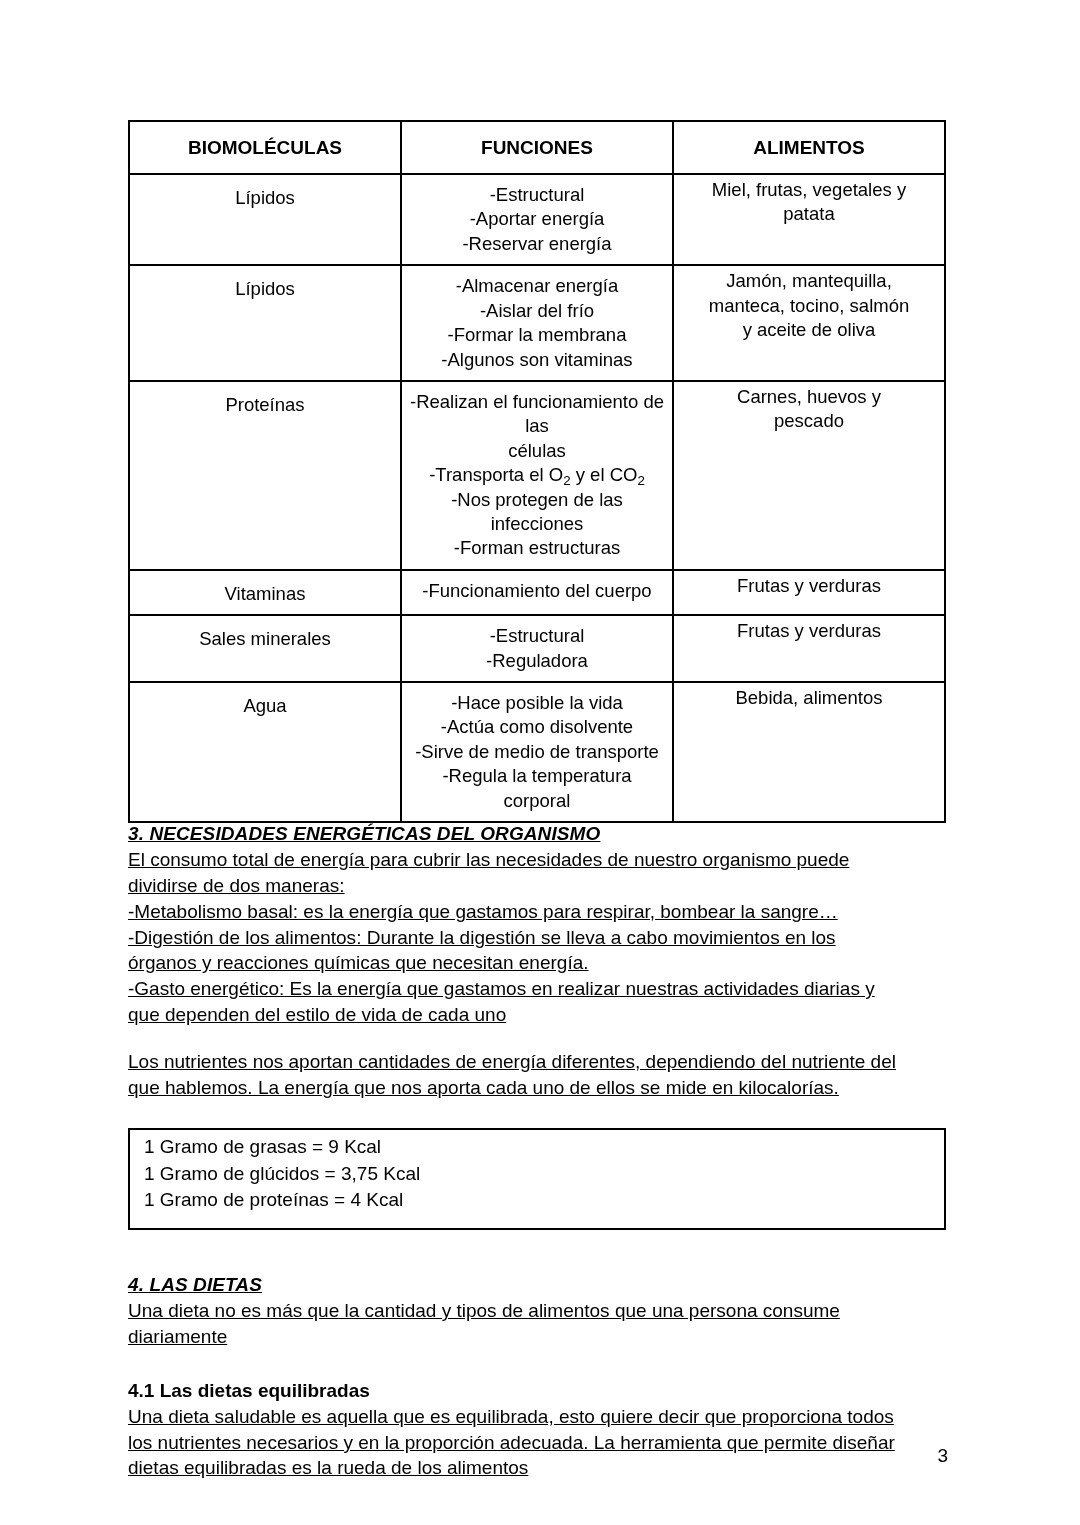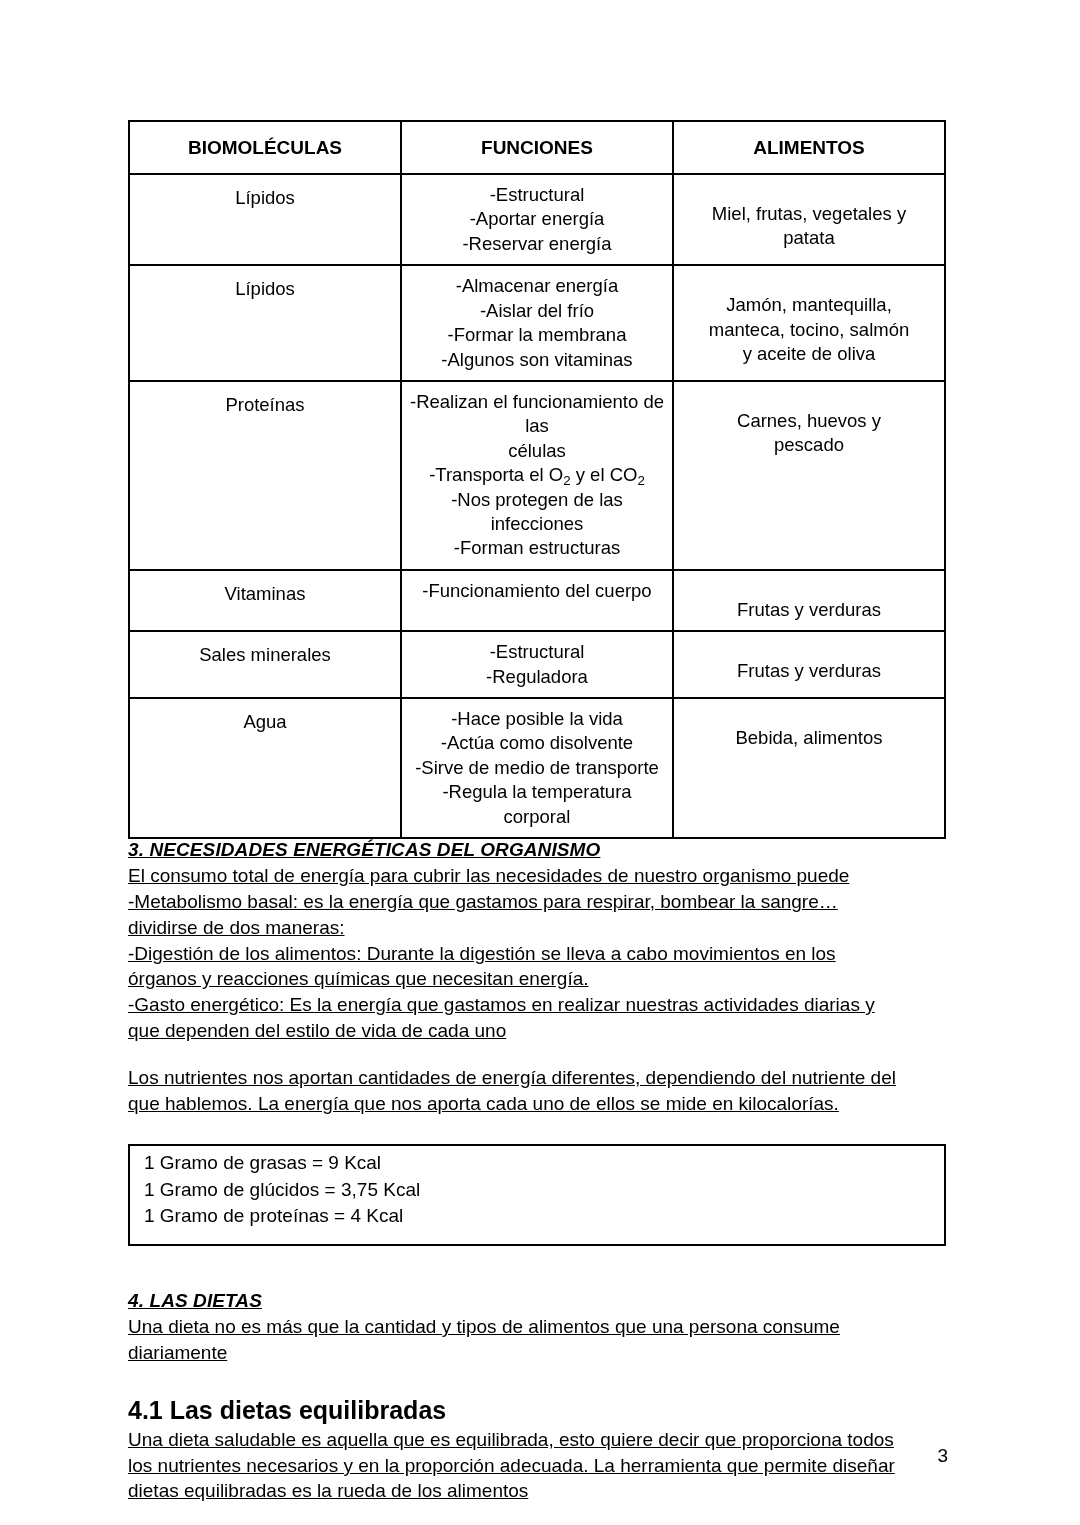--- a/index.html
+++ b/index.html
@@ -49,21 +49,21 @@
   table.biotable td.col-bio {
     width: 186px;
     vertical-align: top;
     padding-top: 11px;
   }
   table.biotable td.col-fun {
     width: 385px;
   }
   table.biotable td.col-ali {
     width: 245px;
-    padding-top: 27px;
+    padding-top: 3px;
   }
   .cellline { display: block; }
   sub { font-size: 0.72em; vertical-align: baseline; position: relative; bottom: -0.28em; }
 
   
   .section {
     width: 818px;
   }
   .section-title {
     font-weight: bold;
@@ -91,21 +91,21 @@
     padding: 4px 14px 15px 14px;
   }
   .kcalbox .line {
     font-size: 19px;
     line-height: 1.38;
   }
 
   .section2 { margin-top: 44px; width: 818px; }
   .sub-title {
     font-weight: bold;
-    font-size: 25px;
+    font-size: 19px;
     margin: 0 0 2px 0;
   }
   .subsection { margin-top: 30px; width: 818px; }
 
   .pagenum {
     position: absolute;
     right: 128px;
     bottom: 58px;
     font-size: 19px;
   }
@@ -194,22 +194,22 @@
         <td class="col-ali">
           <span class="cellline">Bebida, alimentos</span>
         </td>
       </tr>
     </tbody>
   </table>
 
   <div class="section">
     <p class="section-title">3. NECESIDADES ENERGÉTICAS DEL ORGANISMO</p>
     <p class="body">El consumo total de energía para cubrir las necesidades de nuestro organismo puede</p>
+    <p class="body">dividirse de dos maneras:</p>
     <p class="body"><span class="u">-Metabolismo basal:</span><span> es la energía que gastamos para respirar, bombear la sangre…</span></p>
-    <p class="body">dividirse de dos maneras:</p>
     <p class="body"><span class="u">-Digestión de los alimentos</span><span>: Durante la digestión se lleva a cabo movimientos en los</span></p>
     <p class="body">órganos y reacciones químicas que necesitan energía.</p>
     <p class="body"><span class="u">-Gasto energético:</span><span> Es la energía que gastamos en realizar nuestras actividades diarias y</span></p>
     <p class="body">que dependen del estilo de vida de cada uno</p>
     <div class="gap"></div>
     <p class="body">Los nutrientes nos aportan cantidades de energía diferentes, dependiendo del nutriente del</p>
     <p class="body">que hablemos. La energía que nos aporta cada uno de ellos se mide en kilocalorías.</p>
   </div>
 
   <div class="kcalbox">

